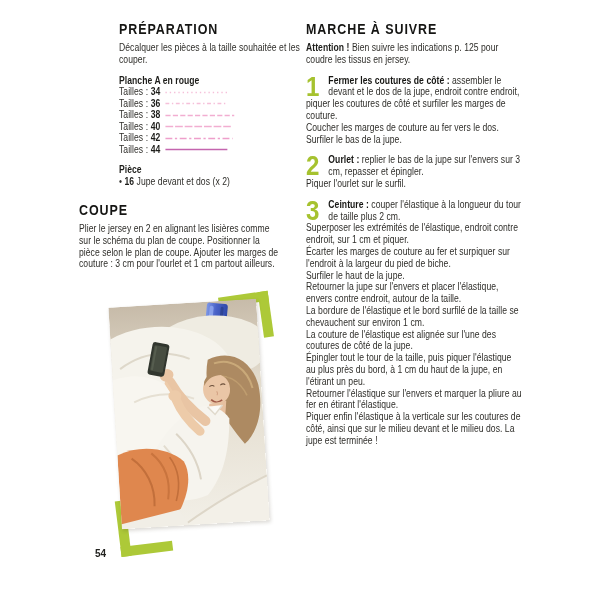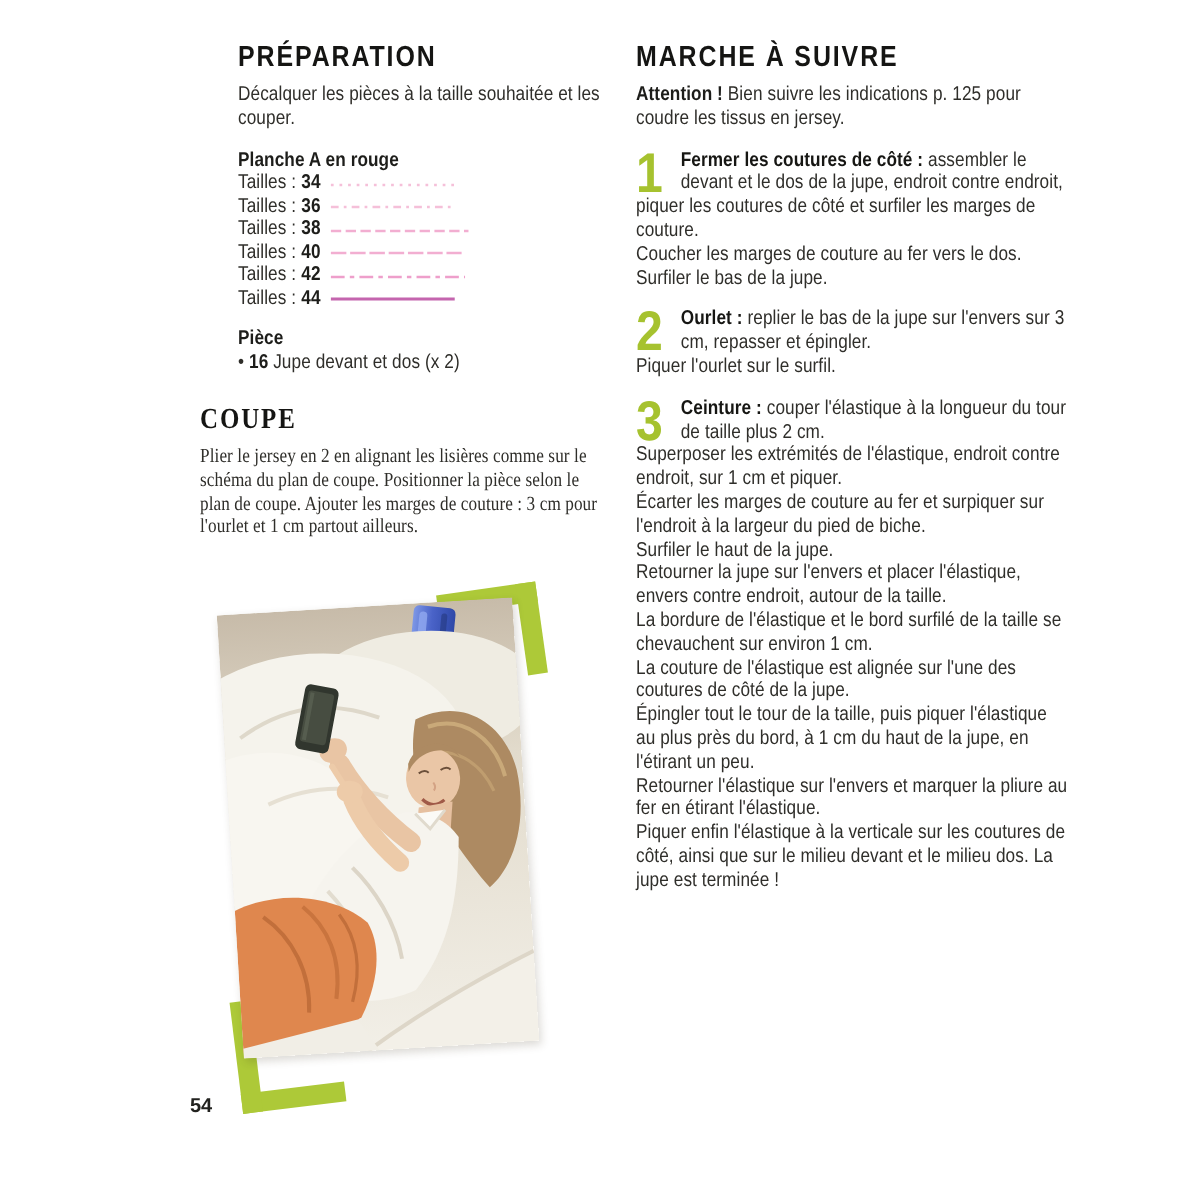--- a/index.html
+++ b/index.html
@@ -6,23 +6,23 @@
   body { width:600px; height:599px; background:#ffffff; position:relative;
          font-family:"Liberation Sans", sans-serif; color:#2f2e2a; }
   .page { position:absolute; inset:0; background:#fff; overflow:hidden; }
 
   
   .col { position:absolute; }
   .col-inner { transform:scaleX(0.86); transform-origin:0 0; font-size:10px;
                line-height:11.8px; letter-spacing:0.05px; }
   #prep-col { left:95px; top:21px; width:200px;margin-left:24px; }
   #prep-col .col-inner { width:230px; }
-  #coupe-col { left:100px; top:202px; width:200px;font-family:Liberation Serif, serif; }
+  #coupe-col { left:79px; top:202px; width:200px; }
   #coupe-col .col-inner { width:232px; }
-  #steps-col { left:306px; top:21px; width:218px;margin-left:12px; }
+  #steps-col { left:306px; top:21px; width:218px; }
   #steps-col .col-inner { width:252px; }
 
   h2.sec { font-size:14.5px; line-height:16px; margin:0 0 5px 0; color:#151513;
            font-weight:bold; letter-spacing:1.1px; }
   p { margin:0; }
   .mt { margin-top:9px; }
   strong { color:#1d1d1a; }
 
   
   .size-row { display:flex; align-items:center; height:11.5px; }

